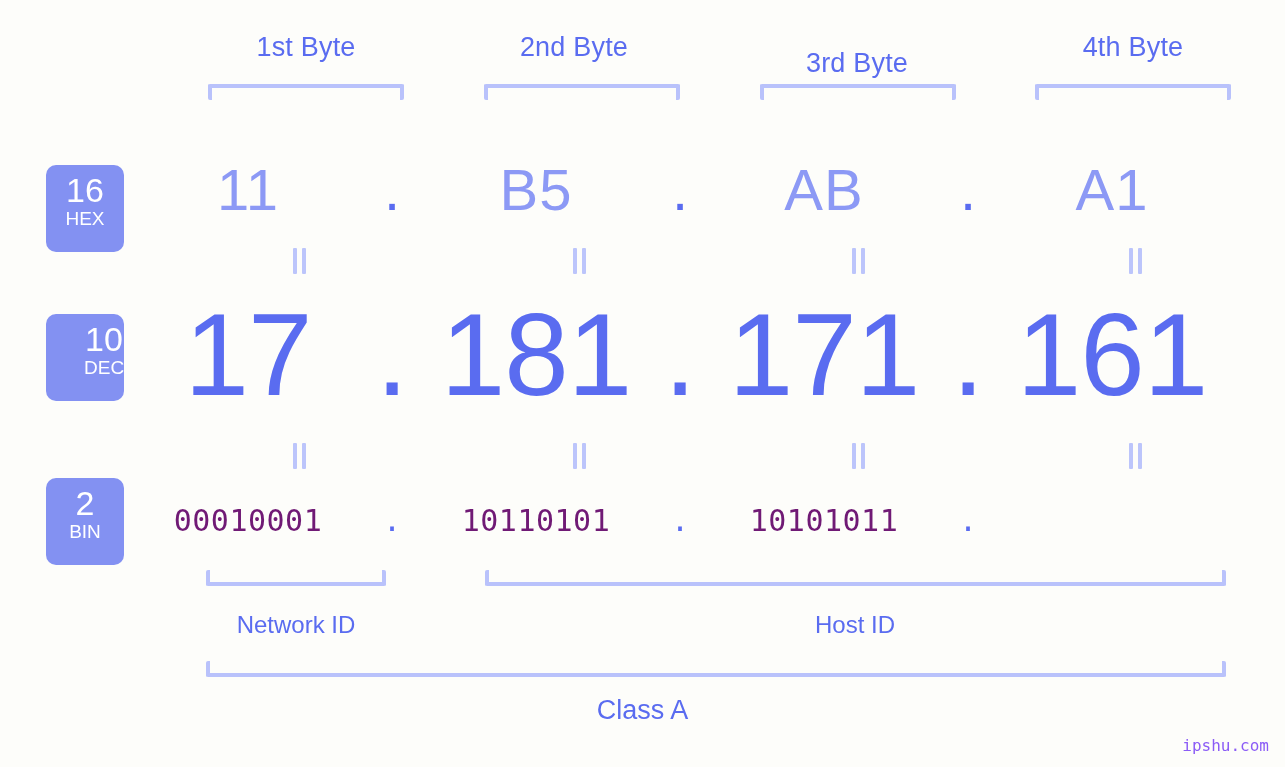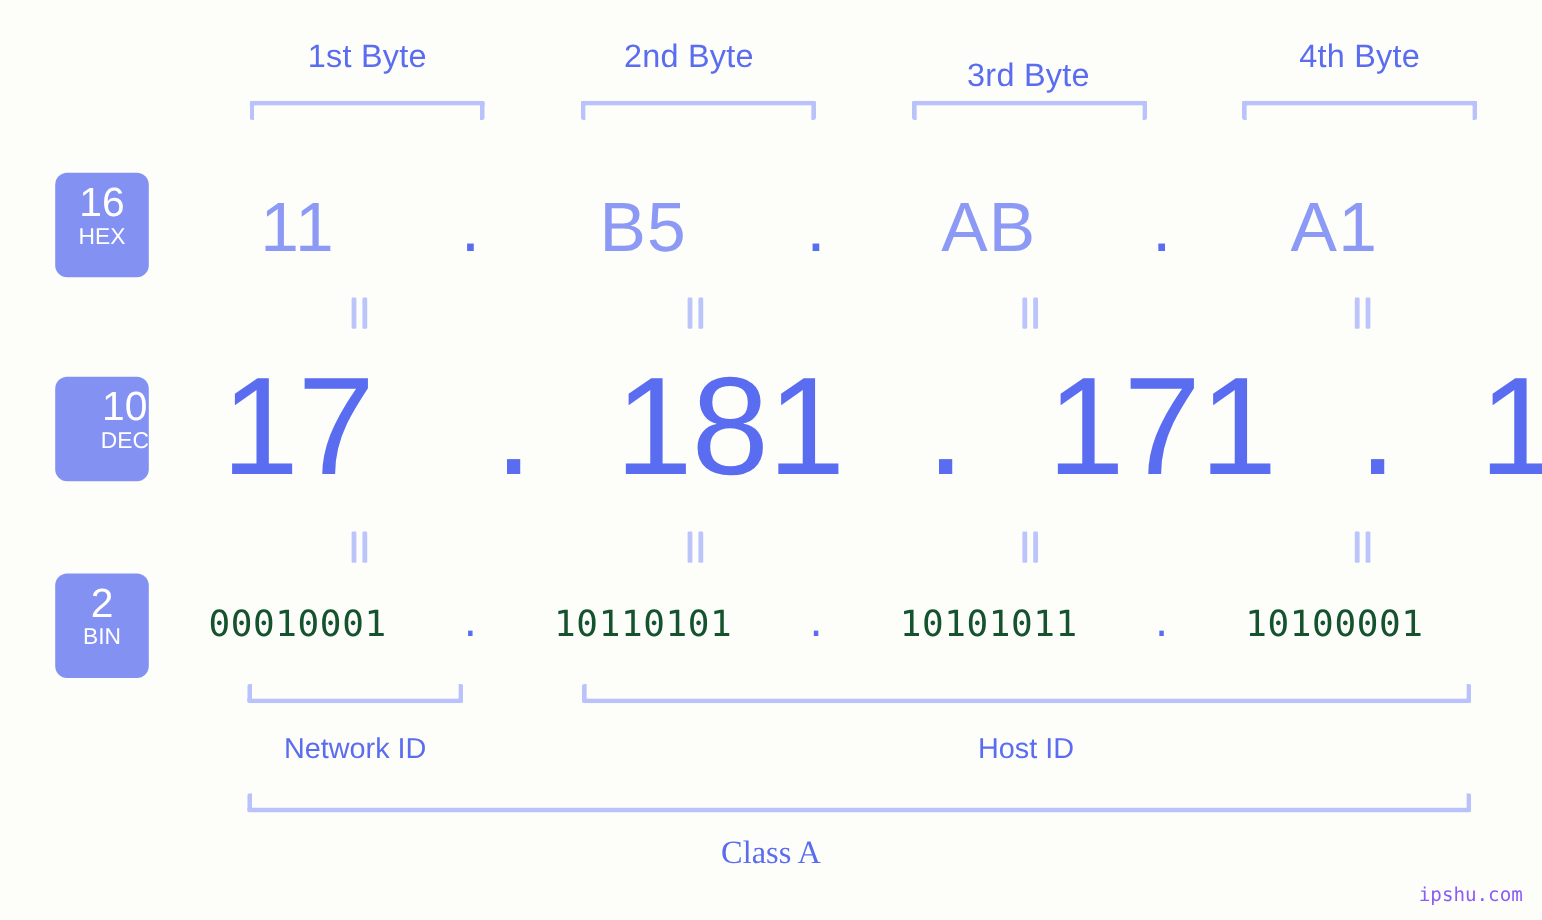--- a/index.html
+++ b/index.html
@@ -104,21 +104,21 @@
     width: 92px;
     font-size: 58px;
     line-height: 84px;
     color: #5a6cf0;
     font-family: "Liberation Sans", sans-serif;
     position: relative;
     top: 0px;
   }
 
   
-  .row-dec { top: 295px; height: 120px; gap: 36px; }
+  .row-dec { top: 295px; height: 120px; }
   .dec-val {
     width: 196px;
     font-size: 116px;
     line-height: 120px;
     color: #5a6cf0;
     font-family: "Liberation Sans", sans-serif;
     letter-spacing: -1px;
   }
   .dec-dot {
     width: 92px;
@@ -127,21 +127,21 @@
     color: #5a6cf0;
     font-family: "Liberation Sans", sans-serif;
   }
 
   
   .row-bin { top: 495px; height: 52px; }
   .bin-val {
     width: 196px;
     font-size: 30px;
     line-height: 52px;
-    color: #14532d;
+    color: #701a75;
     font-family: "DejaVu Sans Mono", monospace;
     letter-spacing: 0.5px;
   }
   .bin-dot {
     width: 92px;
     font-size: 30px;
     line-height: 52px;
     color: #5a6cf0;
     font-family: "DejaVu Sans Mono", monospace;
   }
@@ -174,21 +174,21 @@
   }
 
   .class-label {
     position: absolute;
     top: 695px;
     left: 0;
     width: 1285px;
     text-align: center;
     font-size: 27px;
     color: #5a6cf0;
-    font-family: Liberation Serif, serif;
+    font-family: Liberation Sans, sans-serif;
   }
 
   .watermark {
     position: absolute;
     right: 16px;
     bottom: 12px;
     font-size: 16px;
     color: #8b5cf6;
     font-family: "DejaVu Sans Mono", monospace;
     letter-spacing: 0px;
@@ -202,21 +202,21 @@
   <div class="byte-label" style="left:186px;">1st Byte</div>
   <div class="byte-label" style="left:454px;">2nd Byte</div>
   <div class="byte-label" style="left:737px;margin-top:16px;">3rd Byte</div>
   <div class="byte-label" style="left:1013px;">4th Byte</div>
 
   <div class="bracket-down" style="left:208px;  top:84px; width:196px;"></div>
   <div class="bracket-down" style="left:484px;  top:84px; width:196px;"></div>
   <div class="bracket-down" style="left:760px;  top:84px; width:196px;"></div>
   <div class="bracket-down" style="left:1035px; top:84px; width:196px;"></div>
 
-  <div class="badge" style="top:144px; height:87px;">
+  <div class="badge" style="top:165px; height:87px;">
     <span class="num">16</span>
     <span class="abbr">HEX</span>
   </div>
   <div class="badge" style="top:314px; height:87px;padding-left:38px;">
     <span class="num">10</span>
     <span class="abbr">DEC</span>
   </div>
   <div class="badge" style="top:478px; height:87px;">
     <span class="num">2</span>
     <span class="abbr">BIN</span>
@@ -276,21 +276,20 @@
       <i></i>
     </div>
 
   <div class="row row-bin">
     <div class="cell bin-val">00010001</div>
     <div class="cell bin-dot">.</div>
     <div class="cell bin-val">10110101</div>
     <div class="cell bin-dot">.</div>
     <div class="cell bin-val">10101011</div>
     <div class="cell bin-dot">.</div>
-    <div class="cell bin-val">10100001</div>
   </div>
 
   <div class="bracket-up" style="left:206px; top:570px; width:180px;"></div>
   <div class="bracket-up" style="left:485px; top:570px; width:741px;"></div>
 
   <div class="section-label" style="left:176px; top:611px; width:240px;">Network ID</div>
   <div class="section-label" style="left:735px; top:611px; width:240px;">Host ID</div>
 
   <div class="bracket-up" style="left:206px; top:661px; width:1020px;"></div>
   <div class="class-label">Class A</div>

